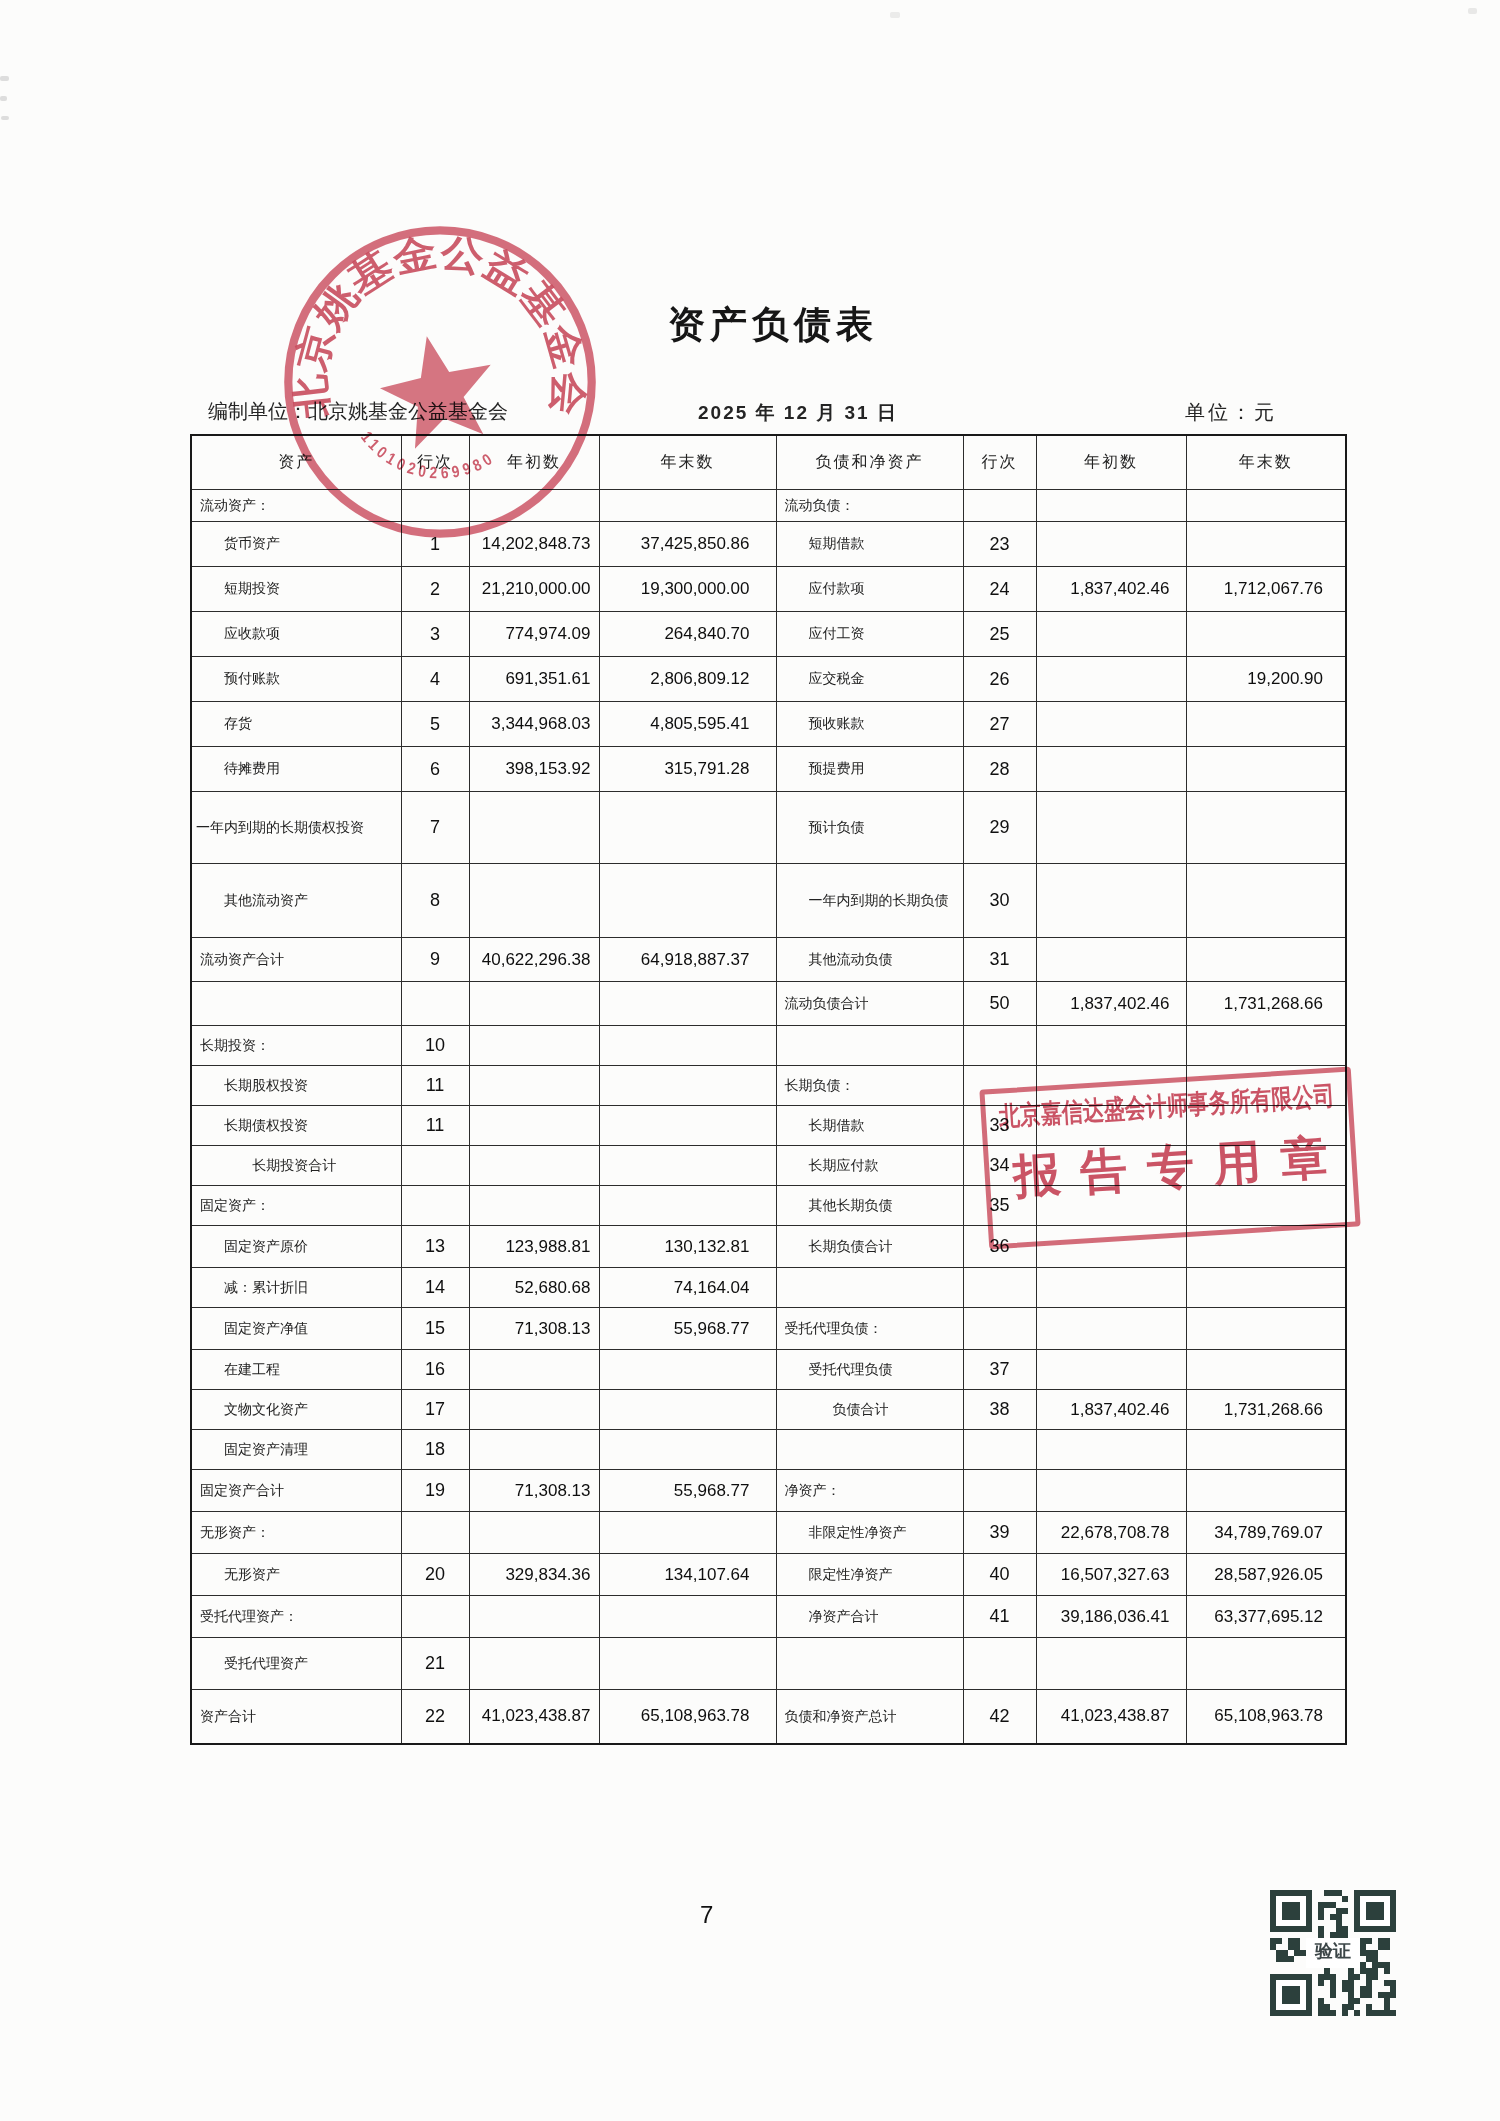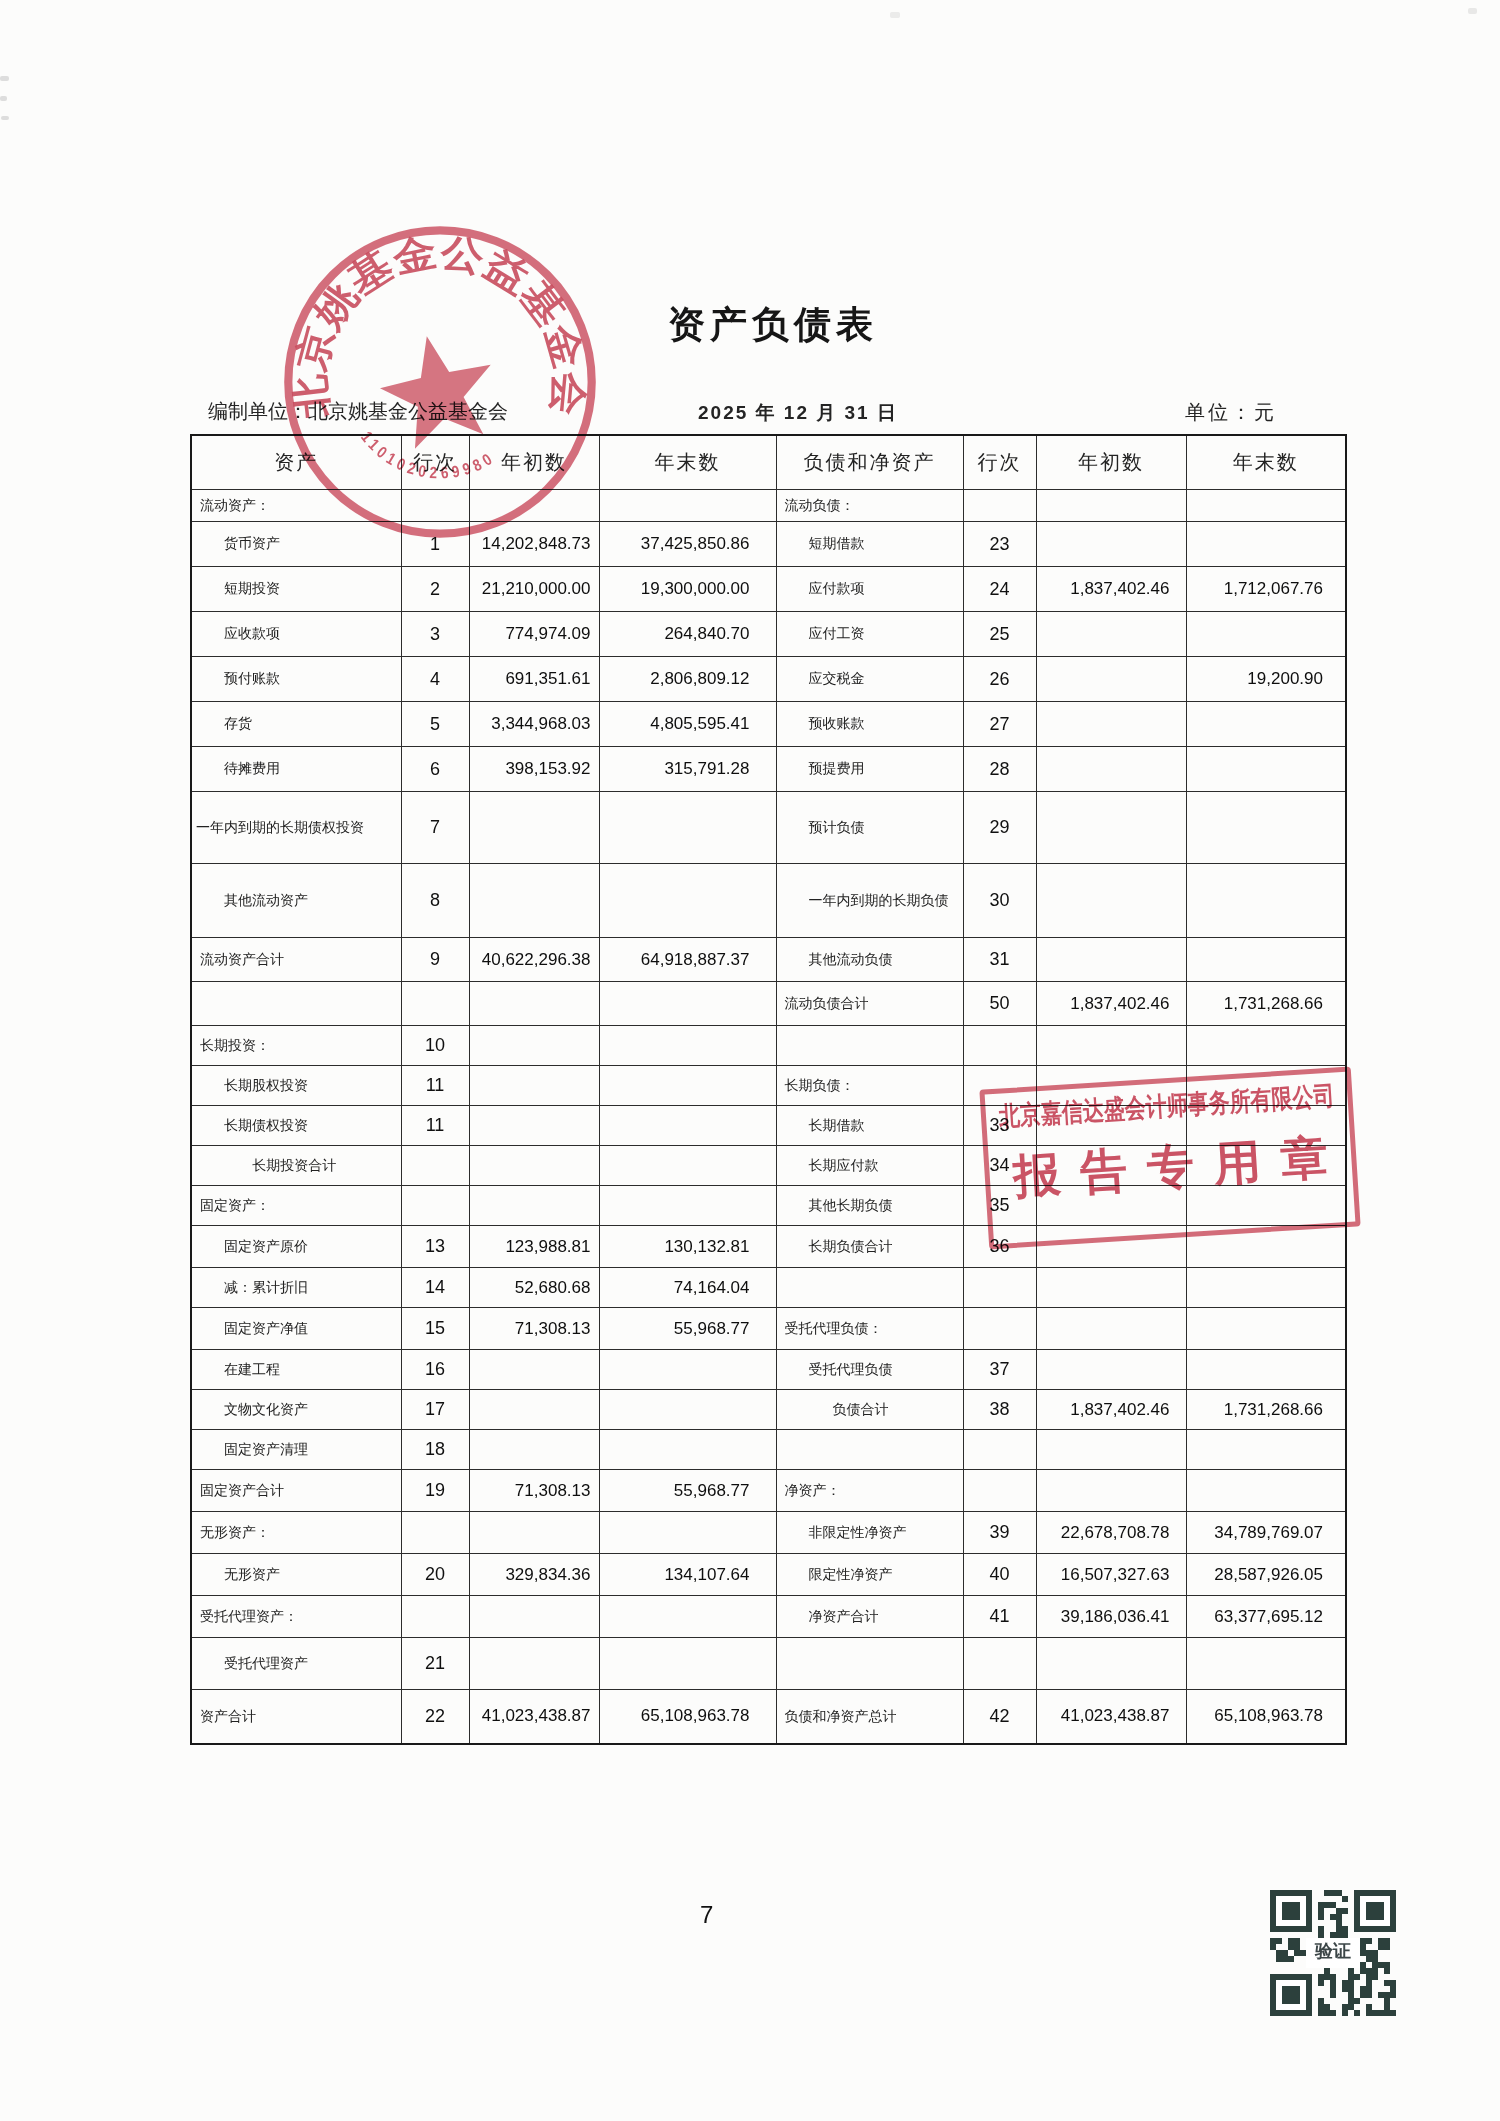--- a/index.html
+++ b/index.html
@@ -31,21 +31,21 @@
     width:1155px;
     background:transparent;
   }
   table.sheet th,table.sheet td{
     border:1.5px solid #2c2c2c;
     padding:0 4px;
     overflow:hidden;
   }
   table.sheet{border:2.5px solid #191919;}
   table.sheet th{
-    font-size:20px;font-weight:500;letter-spacing:2px;
+    font-size:16px;font-weight:500;letter-spacing:2px;
     text-align:center;color:#232323;height:53px;
   }
   td.lbl{
     font-size:14px;color:#222;line-height:1.25;
     font-family:"Liberation Serif","DejaVu Serif",serif;
   }
   td.lineno{
     text-align:center;font-size:18px;color:#101010;
     font-family:"Liberation Sans","DejaVu Sans",sans-serif;
   }

